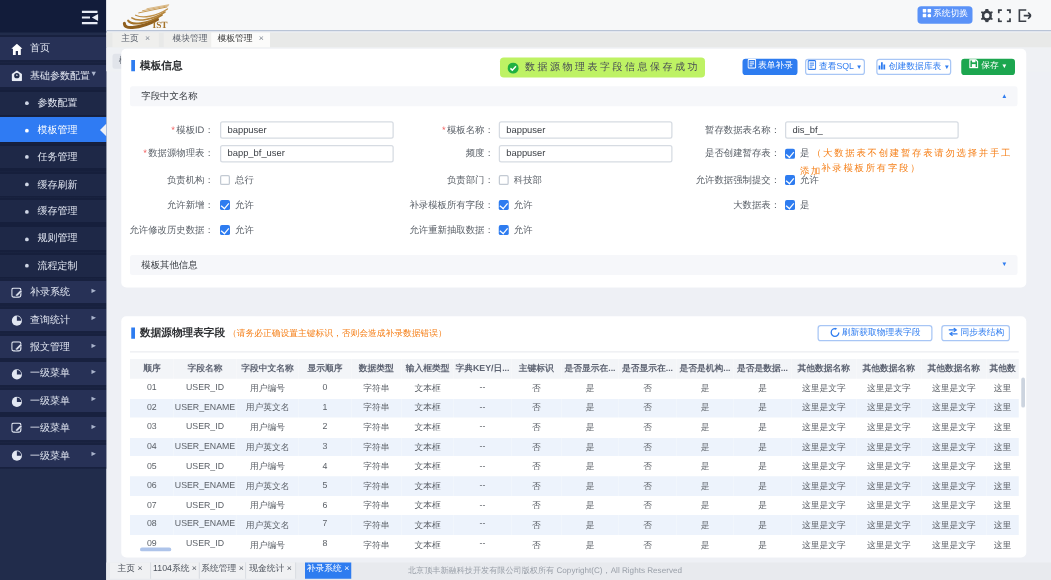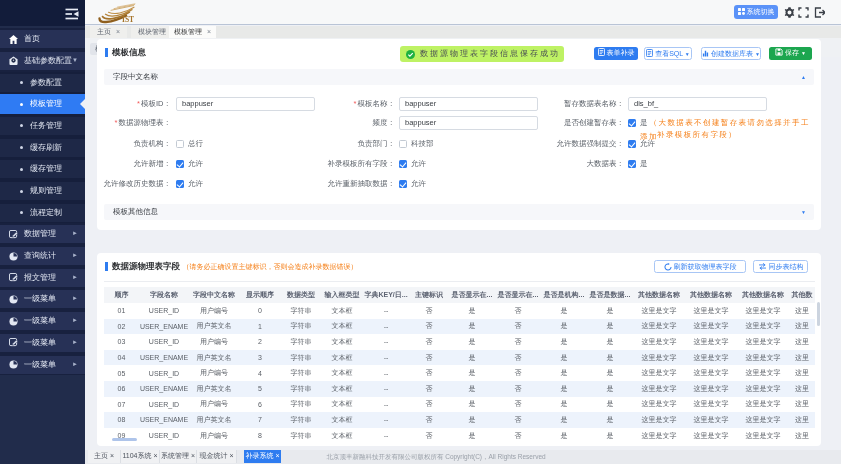--- a/index.html
+++ b/index.html
@@ -131,21 +131,21 @@
       </div>
     <div class="mi sub">
         <span class="dot"></span>
         <span class="tx">流程定制</span>
       </div>
     <div class="mi">
         <svg class="ic" width="9" height="9" viewBox="0 0 10 10">
           <rect x="0.5" y="0.5" width="8" height="8" rx="1.6" fill="none" stroke="#e2e7f2" stroke-width="1.1"></rect>
           <path d="M4.2 6.2 L8.2 2.2 L9.6 3.6 L5.6 7.6 L3.8 8 Z" fill="#e2e7f2" stroke="#273156" stroke-width=".5"></path>
         </svg>
-        <span class="tx">数据管理</span>
+        <span class="tx">补录系统</span>
         <span class="car">►</span>
       </div>
     <div class="mi">
         <svg class="ic" width="9" height="9" viewBox="0 0 10 10">
           <circle cx="5" cy="5" r="4.5" fill="#e2e7f2"></circle>
           <path d="M5 5 L5 1 A4 4 0 0 1 8.9 5 Z" fill="#273156"></path>
         </svg>
         <span class="tx">查询统计</span>
         <span class="car">►</span>
       </div>
@@ -272,20 +272,21 @@
   <div class="frow" style="top:58px">
     <span class="flab" style="left:0;width:74px"><span class="red">*</span>模板ID：</span>
     <div class="finput" style="left:79px">bappuser</div>
     <span class="flab" style="left:224px;width:74px"><span class="red">*</span>模板名称：</span>
     <div class="finput" style="left:302px">bappuser</div>
     <span class="flab" style="left:453px;width:74px">暂存数据表名称：</span>
     <div class="finput" style="left:531px">dis_bf_</div>
   </div>
   <div class="frow" style="top:77px">
     <span class="flab" style="left:0;width:74px"><span class="red">*</span>数据源物理表：</span>
+    <div class="finput" style="left:79px">bapp_bf_user</div>
     <span class="flab" style="left:224px;width:74px">频度：</span>
     <div class="finput" style="left:302px">bappuser</div>
     <span class="flab" style="left:453px;width:74px">是否创建暂存表：</span>
     <span class="cbx on" style="left:531px"></span>
       <span class="cbtext" style="left:543px">是 <span class="note" style="letter-spacing:1.4px">（大数据表不创建暂存表请勿选择并手工添加</span></span>
   </div>
   <div class="cbtext note" style="left:560px;top:89px;position:absolute;letter-spacing:1.4px">补录模板所有字段）</div>
   <div class="frow" style="top:98px">
     <span class="flab" style="left:0;width:74px">负责机构：</span>
     <span class="cbx off" style="left:79px"></span>

